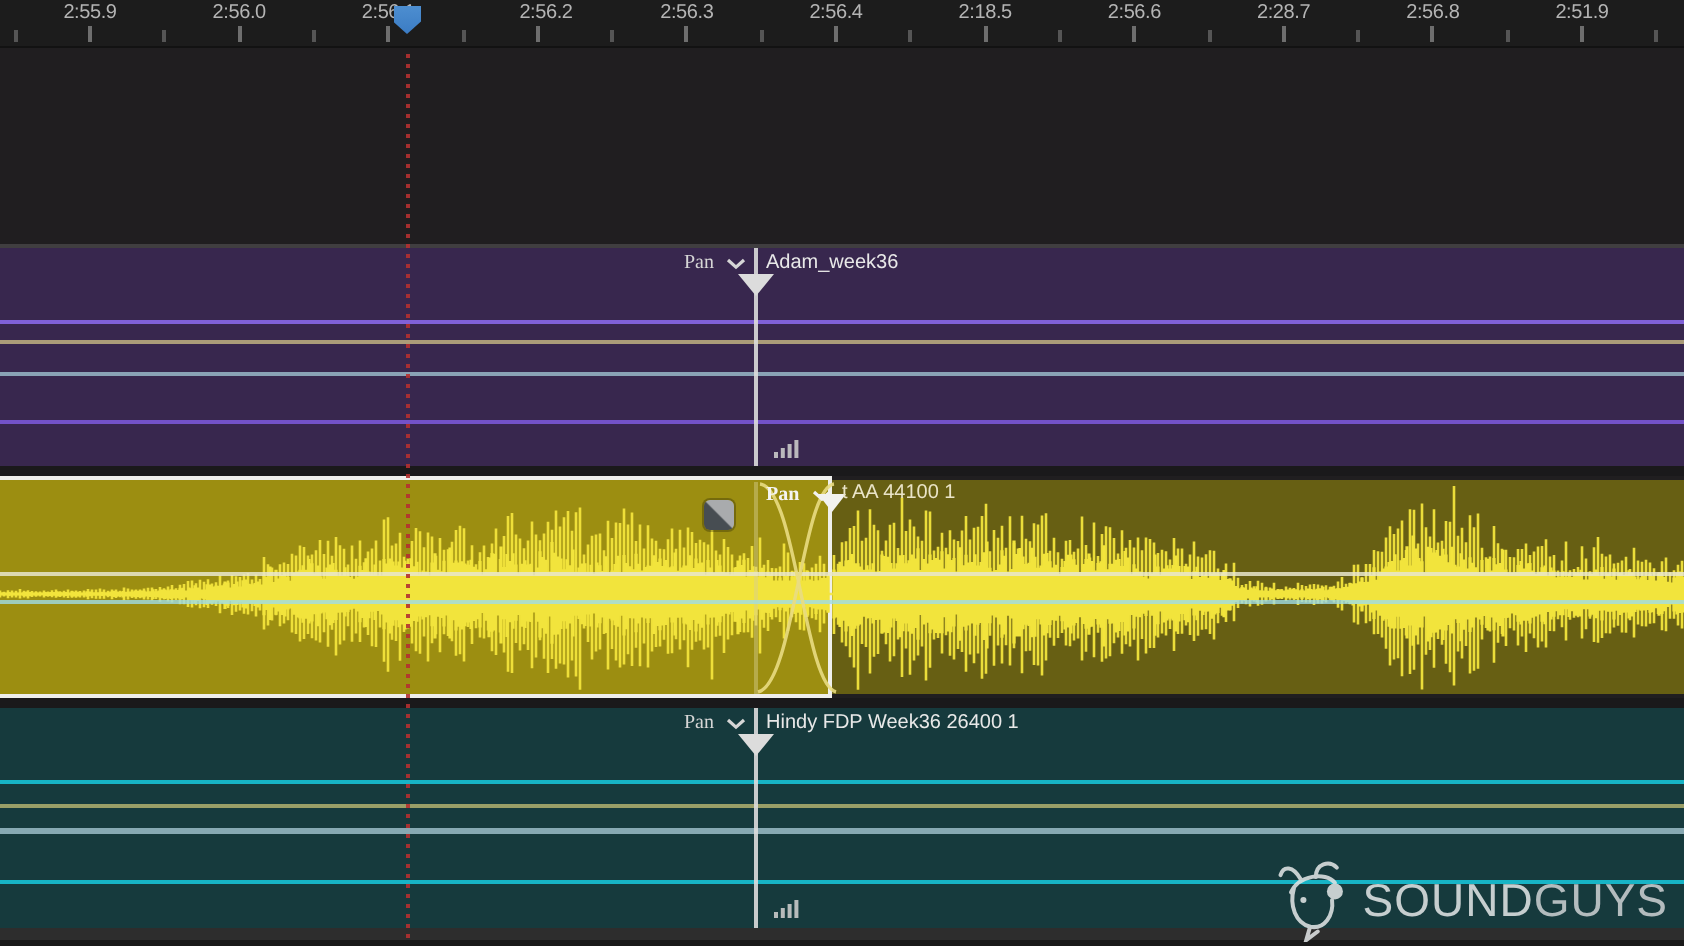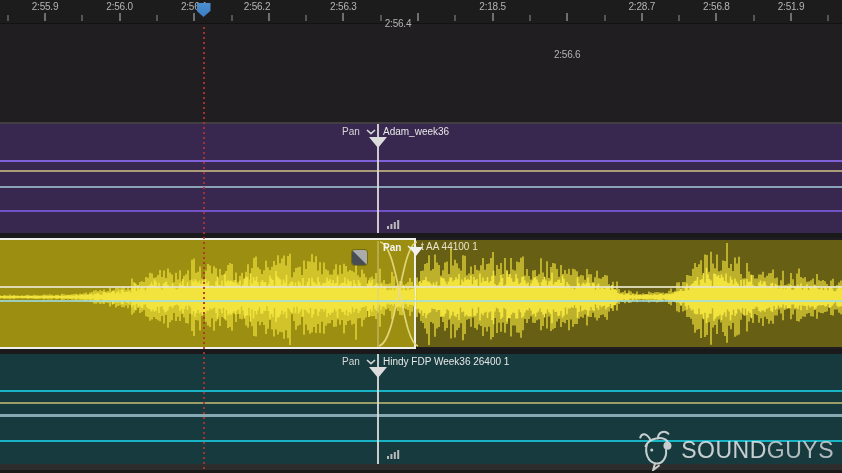--- a/index.html
+++ b/index.html
@@ -36,21 +36,21 @@
   #fadesvg{position:absolute;left:0;top:0;z-index:8;pointer-events:none;}
   .fade-handle{position:absolute;left:352px;top:12px;width:15px;height:15px;border-radius:3px;z-index:9;
                background:linear-gradient(to top right,#474d52 0 48%,#a9abad 52% 100%);
                box-shadow:0 0 0 1px rgba(0,0,0,.25);}
   
   .clip-start-line{position:absolute;width:2px;background:#dcdcdc;opacity:.9;z-index:7;}
   .clip-tri{position:absolute;width:0;height:0;border-left:9px solid transparent;
             border-right:9px solid transparent;border-top:11px solid #dcdcdc;z-index:8;}
   .clip-tri.small{border-left-width:7px;border-right-width:7px;border-top-width:9px;border-top-color:#f2f2f0;}
   .pan-ctl{position:absolute;display:flex;align-items:center;gap:6px;font-size:10px;
-           color:#d6d6d6;z-index:9;cursor:pointer;}
+           color:#d6d6d6;z-index:9;cursor:pointer;font-family:Liberation Serif, serif;}
   .pan-ctl.on-clip{color:#f4f4f2;font-weight:bold;}
   .clip-name{position:absolute;font-size:10px;color:#e8e8e8;white-space:nowrap;z-index:9;}
   .clip-name.t2{color:#eae4c8;}
   .meter{position:absolute;z-index:9;opacity:.9;}
   
   .playhead-line{position:absolute;top:17px;width:2px;height:453px;z-index:25;opacity:.9;
      background:repeating-linear-gradient(to bottom,#b43030 0 2px,transparent 2px 5px);}
   .playhead-head{position:absolute;top:3px;width:14px;height:14px;z-index:35;
      background:linear-gradient(#4d8ed0,#356fb4);
      clip-path:polygon(0 0,100% 0,100% 55%,50% 100%,0 55%);}
@@ -69,33 +69,33 @@
   <div class="ruler" id="ruler">
       <div class="tick-label" style="left: 19px;">2:55.9</div>
       <div class="tick major" style="left: 44px;"></div>
       <div class="tick minor" style="left: 6.7px;"></div>
       <div class="tick-label" style="left: 93.6px;">2:56.0</div>
       <div class="tick major" style="left: 118.6px;"></div>
       <div class="tick minor" style="left: 81.3px;"></div>
       <div class="tick-label" style="left: 168.2px;">2:56.1</div>
       <div class="tick major" style="left: 193.2px;"></div>
       <div class="tick minor" style="left: 155.9px;"></div>
-      <div class="tick-label" style="left: 231px;">2:56.2</div>
+      <div class="tick-label" style="left: 247px;">2:56.2</div>
       <div class="tick major" style="left: 267.8px;"></div>
       <div class="tick minor" style="left: 230.5px;"></div>
       <div class="tick-label" style="left: 317.4px;">2:56.3</div>
       <div class="tick major" style="left: 342.4px;"></div>
       <div class="tick minor" style="left: 305.1px;"></div>
-      <div class="tick-label" style="left: 372px; margin-top: 17px;">2:56.4</div>
+      <div class="tick-label" style="left: 392px;">2:56.4</div>
       <div class="tick major" style="left: 417px;"></div>
       <div class="tick minor" style="left: 379.7px;"></div>
       <div class="tick-label" style="left: 466.6px;">2:18.5</div>
       <div class="tick major" style="left: 491.6px;"></div>
       <div class="tick minor" style="left: 454.3px;"></div>
-      <div class="tick-label" style="left: 541.2px; margin-top: 48px;">2:56.6</div>
+      <div class="tick-label" style="left: 541.2px;">2:56.6</div>
       <div class="tick major" style="left: 566.2px;"></div>
       <div class="tick minor" style="left: 528.9px;"></div>
       <div class="tick-label" style="left: 615.8px;">2:28.7</div>
       <div class="tick major" style="left: 640.8px;"></div>
       <div class="tick minor" style="left: 603.5px;"></div>
       <div class="tick-label" style="left: 690.4px;">2:56.8</div>
       <div class="tick major" style="left: 715.4px;"></div>
       <div class="tick minor" style="left: 678.1px;"></div>
       <div class="tick-label" style="left: 765px;">2:51.9</div>
       <div class="tick major" style="left: 790px;"></div>

